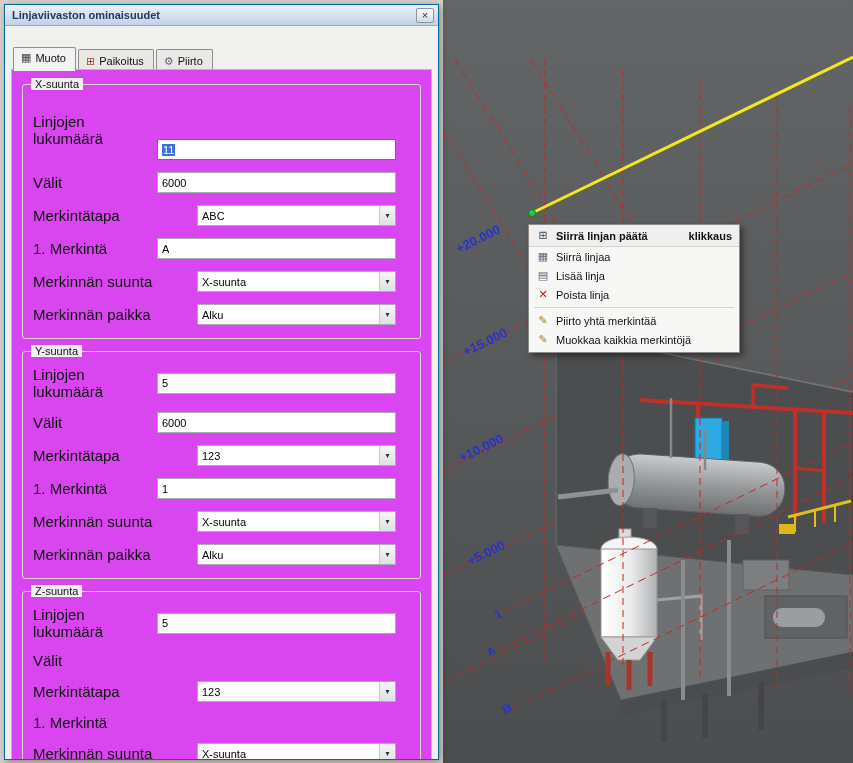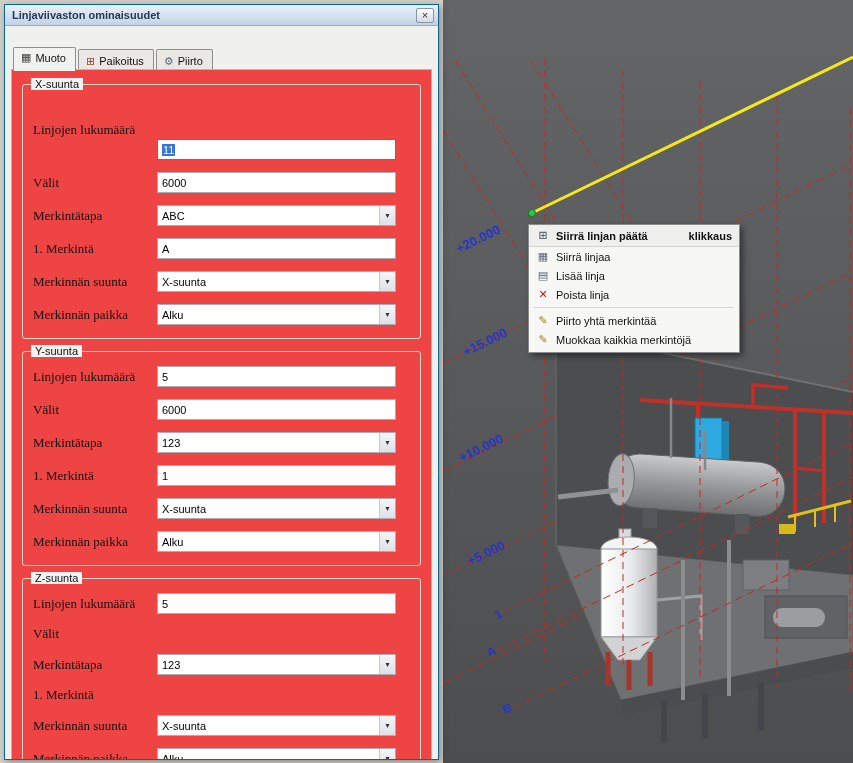--- a/index.html
+++ b/index.html
@@ -23,33 +23,33 @@
   .tabs { display: flex; gap: 2px; padding: 21px 0 0 8px; }
   .tab { display: flex; align-items: center; gap: 4px; font-size: 11px; color: #111;
          padding: 3px 9px 4px 7px; border: 1px solid #8e8e8e; border-bottom: none;
          background: #e9e8e5; border-radius: 2px 2px 0 0; position: relative; top: 2px; }
   .tab.active { background: #f2f2f1; top: 0; padding-bottom: 7px; z-index: 2; }
   .tabicon { font-size: 11px; color: #444; }
   .tab.t-paikoitus .tabicon { color: #9a4636; }
   .tab.t-piirto .tabicon { color: #5a6b7a; }
 
   .panel { position: absolute; left: 6px; right: 6px; top: 64px; bottom: 0;
-           background: #ef4444; border: 1px solid #b9b9b2; border-bottom: none; padding: 14px 8px 16px 8px; overflow: hidden; }
+           background: #d946ef; border: 1px solid #b9b9b2; border-bottom: none; padding: 14px 8px 16px 8px; overflow: hidden; }
 
   .group { position: relative; border: 1px solid #d9d9cd; border-radius: 3px; margin: 0 2px 12px 2px;
            padding: 14px 24px 1px 10px; }
   .gtitle { position: absolute; top: -7px; left: 8px; background: #f2f2f1; padding: 0 4px; font-size: 11px; color: #111; }
 
   .row { display: flex; align-items: center; margin-bottom: 12px; }
-  .lbl { width: 124px; flex: none; font-size: 13px; color: #111; font-family: Liberation Serif, serif; }
+  .lbl { width: 124px; flex: none; font-size: 15px; color: #111; }
   .txt, .cmb { flex: 1; height: 21px; background: #fff; border: 1px solid #a9acb2; font-size: 11px;
                display: flex; align-items: center; padding: 0 4px; position: relative; overflow: hidden; }
   .txt.focused { border-color: #3c7fb1; margin-top: 40px; }
   .selhl { background: #3875d7; color: #fff; padding: 0 1px; }
-  .cmb { padding-right: 20px; }
+  .cmb { padding-right: 20px; margin-left: 40px; }
   .arrow { position: absolute; right: 0; top: 0; bottom: 0; width: 16px; display: flex; align-items: center;
            justify-content: center; font-size: 8px; color: #333; background: linear-gradient(#f4f5f7, #dde1e6);
            border-left: 1px solid #c7cbd1; }
 
   
   #menu { position: absolute; left: 528px; top: 224px; width: 212px; background: #f7f7f6;
           border: 1px solid #8b8b8b; box-shadow: 3px 3px 6px rgba(0,0,0,.45); padding-bottom: 3px; z-index: 10; }
   .menu-header { display: flex; align-items: center; gap: 6px; font-weight: bold; color: #111;
                  padding: 4px 7px; background: #efefee; border-bottom: 1px solid #d2d2d0; }
   .mh-right { margin-left: auto; font-weight: bold; }

